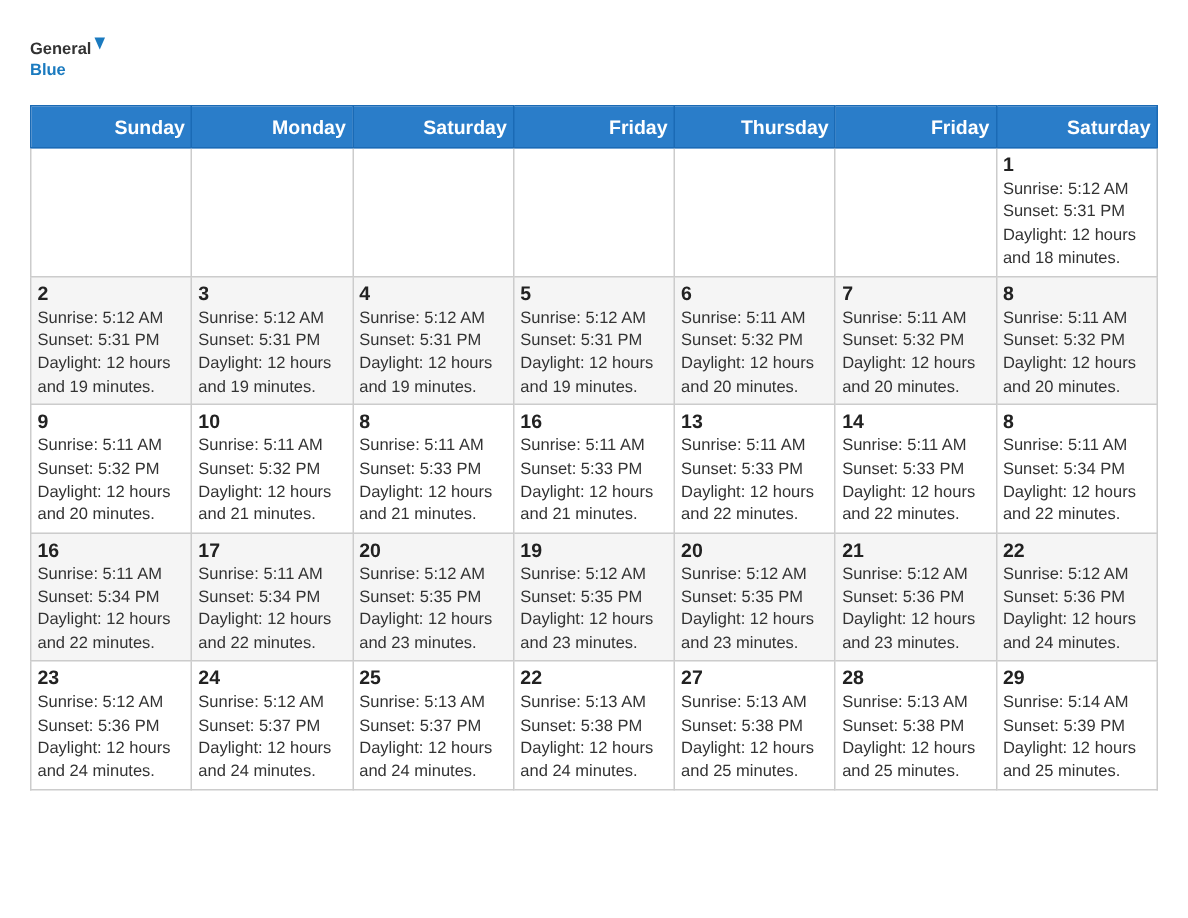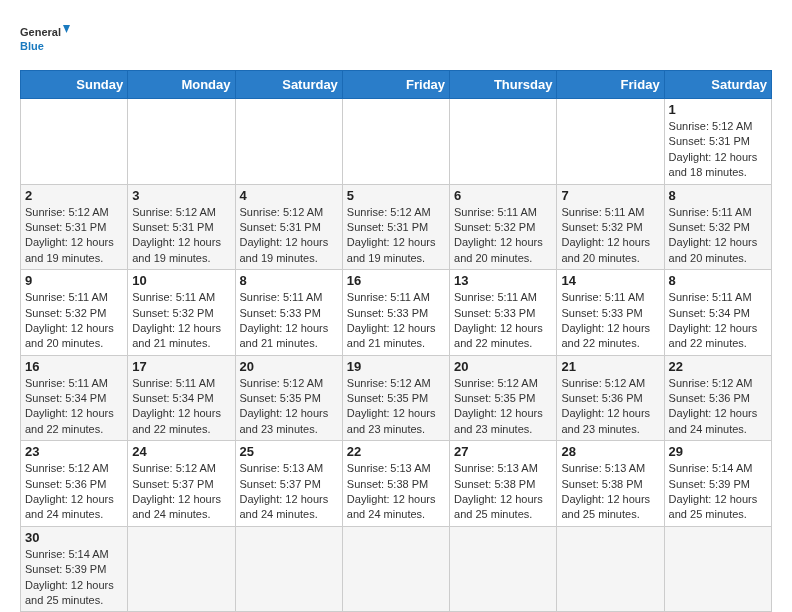--- a/index.html
+++ b/index.html
@@ -317,29 +317,14 @@
 and 25 minutes.</div>
         </td>
         <td>
           <div class="day-number">29</div>
           <div class="day-info">Sunrise: 5:14 AM
 Sunset: 5:39 PM
 Daylight: 12 hours
 and 25 minutes.</div>
         </td>
       </tr>
-      <tr>
-        <td>
-          <div class="day-number">30</div>
-          <div class="day-info">Sunrise: 5:14 AM
-Sunset: 5:39 PM
-Daylight: 12 hours
-and 25 minutes.</div>
-        </td>
-        <td class="empty-cell"></td>
-        <td class="empty-cell"></td>
-        <td class="empty-cell"></td>
-        <td class="empty-cell"></td>
-        <td class="empty-cell"></td>
-        <td class="empty-cell"></td>
-      </tr>
     </tbody>
 </table>
 
 </body></html>

